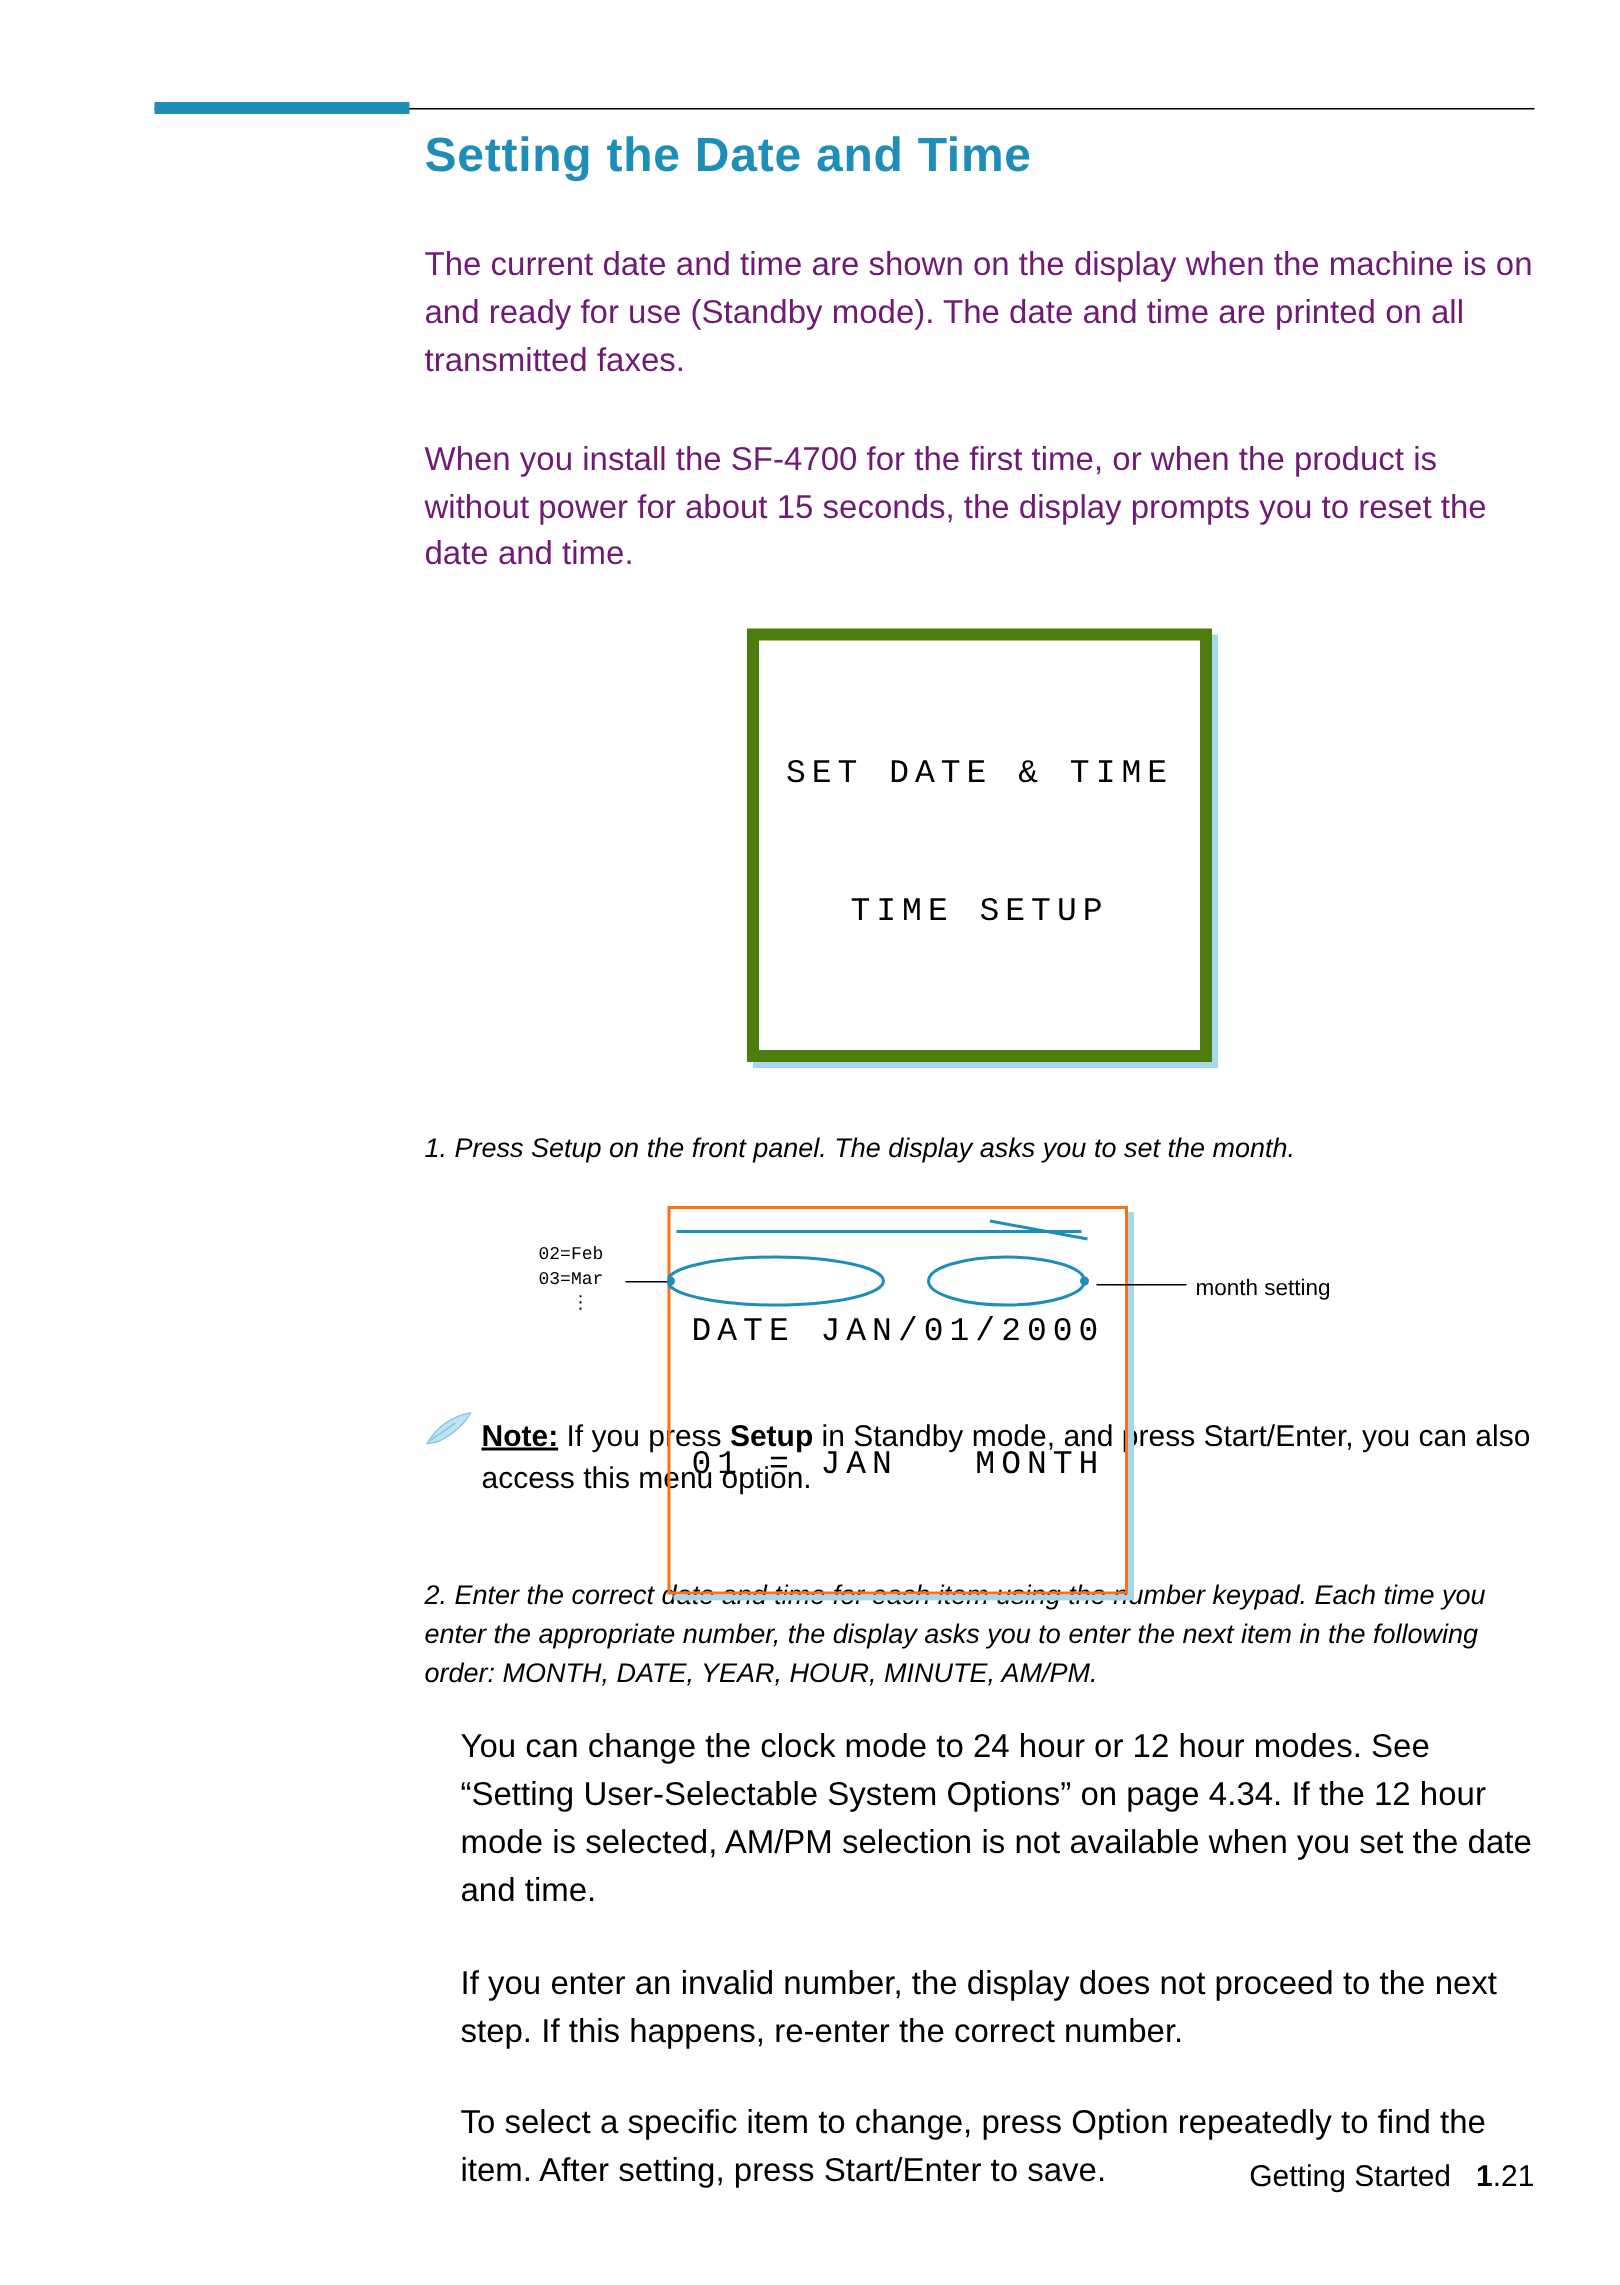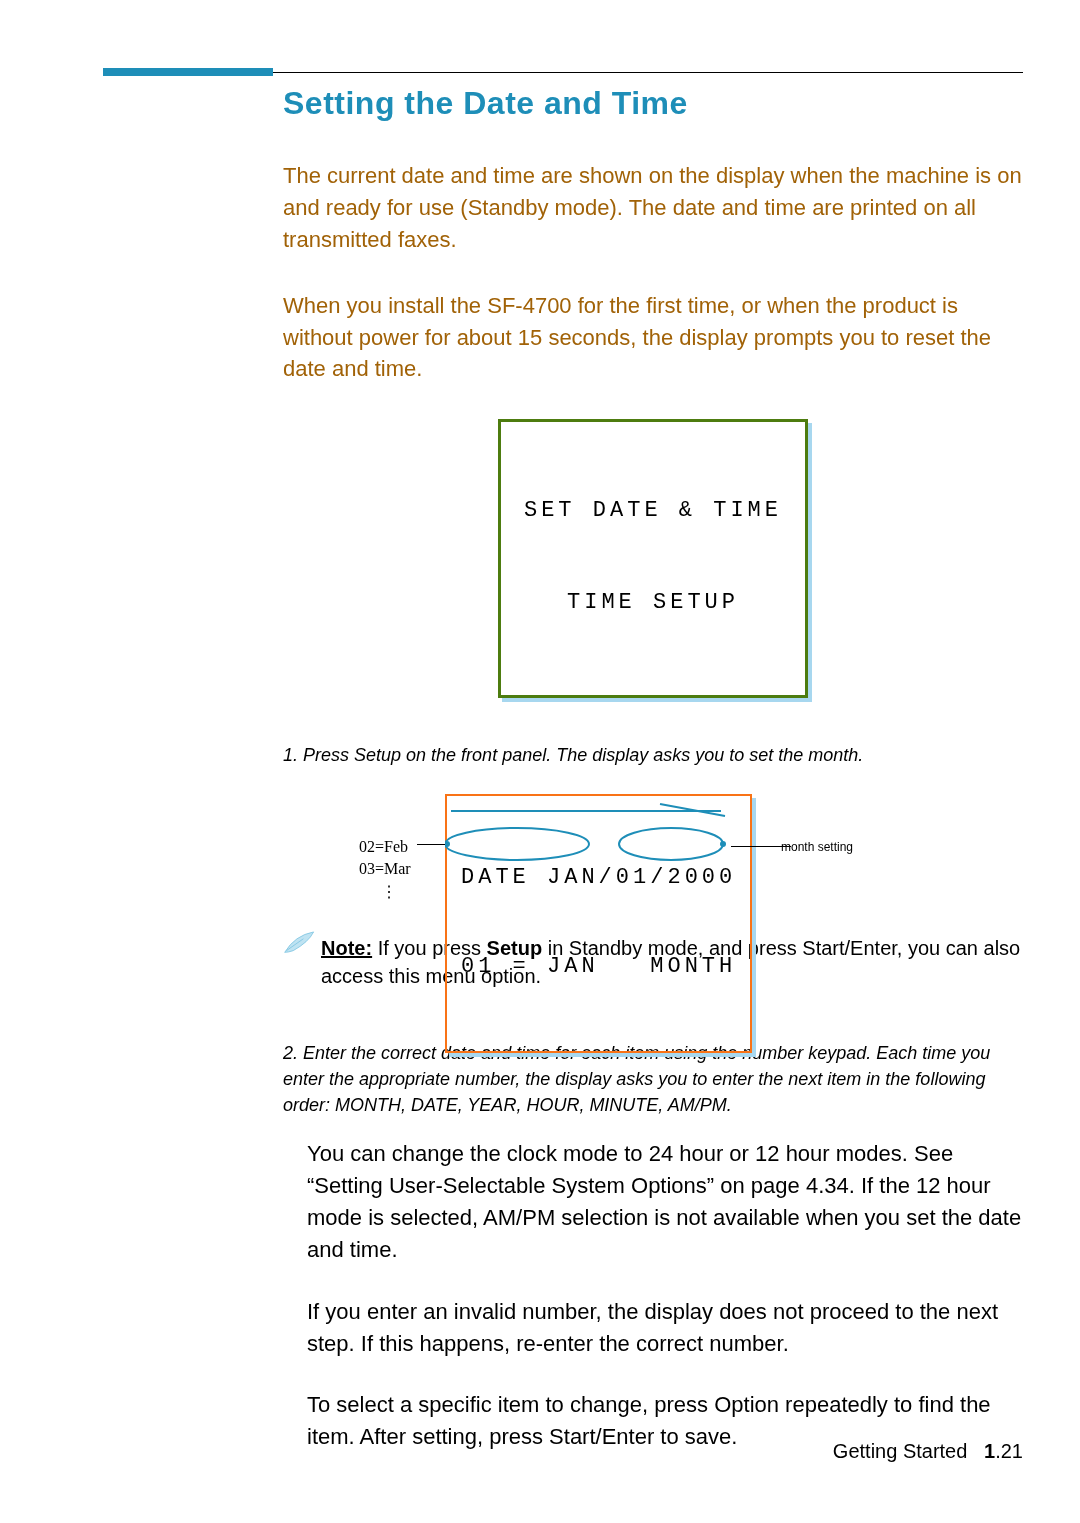--- a/index.html
+++ b/index.html
@@ -43,21 +43,21 @@
     color: #1e8eb8;
     font-size: 32px;
     font-weight: 700;
     margin: 0 0 38px 0;
     letter-spacing: 0.5px;
   }
   p.body {
     font-size: 22px;
     line-height: 1.45;
     margin: 0 0 34px 0;
-    color: #a16207;
+    color: #701a75;
   }
   p.step {
     font-size: 18px;
     line-height: 1.45;
     margin: 0 0 20px 0;
     font-style: italic;
   }
   .step-block { margin-bottom: 44px; }
   .step-sub {
     font-size: 22px;
@@ -78,66 +78,66 @@
     margin-right: 4px;
     margin-top: -4px;
   }
   .note-label { font-weight: 700; text-decoration: underline; }
   
   .lcd-wrap {
     margin: 0 auto 44px auto;
     width: 310px;
   }
   .lcd {
-    border: 3px solid #4d7c0f;
+    border: 8px solid #4d7c0f;
     padding: 12px 18px 14px 18px;
     text-align: center;
     font-family: "Courier New", monospace;
     font-size: 22px;
     letter-spacing: 4px;
     box-shadow: 4px 4px 0 0 #a7d7ef;
     line-height: 1.4;
     white-space: pre;
   }
   
   .diagram2 {
     position: relative;
     height: 120px;
     margin: 0 0 26px 76px;
   }
   .d2-keylist {
     position: absolute;
     left: 0;
-    top: 48px;
-    font-size: 16px;
+    top: 30px;
+    font-size: 12px;
     line-height: 1.4;
-    font-family: Liberation Serif, serif;
+    font-family: Liberation Mono, monospace;
   }
   .d2-dots {
     letter-spacing: 2px;
     padding-left: 22px;
   }
   .d2-lcd {
     position: absolute;
     left: 86px;
     top: 6px;
     border: 2px solid #f97316;
     padding: 8px 14px 10px 14px;
     font-family: "Courier New", monospace;
     font-size: 22px;
     letter-spacing: 4px;
     box-shadow: 4px 4px 0 0 #a7d7ef;
     white-space: pre;
     line-height: 1.35;
   }
   .d2-right-label {
     position: absolute;
-    left: 422px;
+    left: 438px;
     top: 52px;
-    font-size: 12px;
+    font-size: 15px;
   }
   .d2-line-left {
     position: absolute;
     left: 58px;
     top: 56px;
     width: 30px;
     height: 0;
     border-top: 1px solid #000;
   }
   .d2-line-right {

